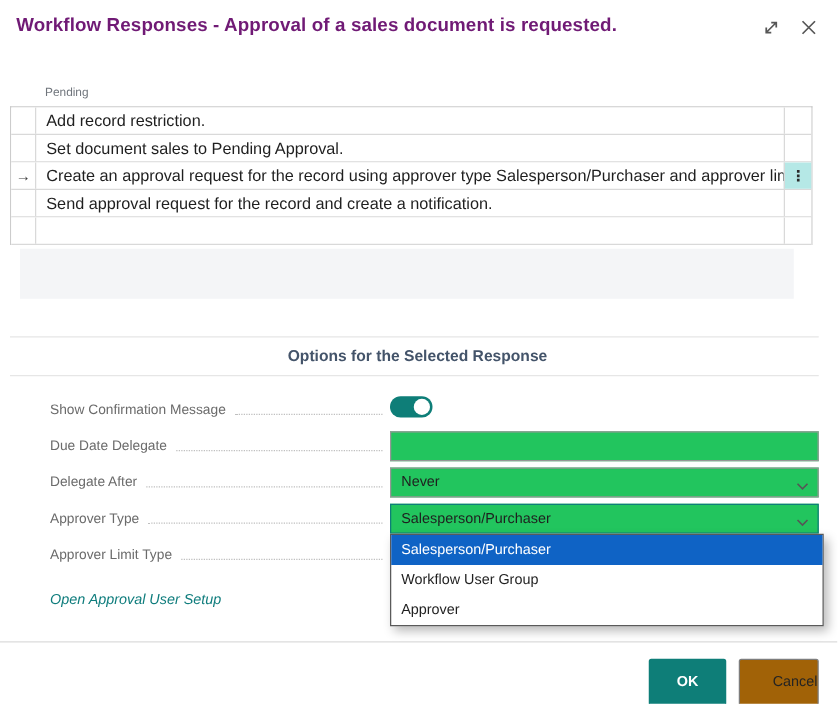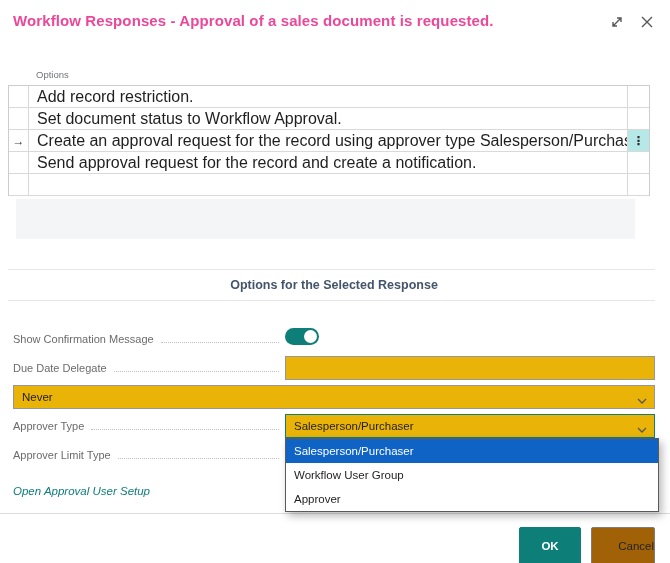--- a/index.html
+++ b/index.html
@@ -3,55 +3,55 @@
 <meta charset="utf-8">
 <style>
   * { margin:0; padding:0; box-sizing:border-box; }
   html,body { width:670px; height:563px; }
   body {
     font-family:"Liberation Sans","DejaVu Sans",sans-serif;
     background:#ffffff; color:#1f1f1f; position:relative; overflow:hidden;
   }
   
   .titlebar { padding:12px 15px 0 13px; display:flex; align-items:flex-start; }
-  .title { font-size:15px; font-weight:700; color:#ec4899; letter-spacing:.1px; flex:1; }
+  .title { font-size:15px; font-weight:700; color:#701a75; letter-spacing:.1px; flex:1; }
   .win-controls { display:flex; gap:14px; padding-top:2px; }
   .win-btn { width:16px; height:16px; display:flex; align-items:center; justify-content:center; cursor:pointer; }
   .win-btn svg { stroke:#575757; stroke-width:1.4; fill:none; }
   
   .tbl-wrap { margin:39px 20px 0 8px; }
   .tbl-header { margin-left:28px; font-size:9.5px; color:#70757c; margin-bottom:5px; }
   .grid { border:1px solid #cccccc; border-bottom:none; }
   .grid-row { display:flex; height:22px; border-bottom:1px solid #d9d9d9; background:#fff; }
   .cell-sel { width:20px; border-right:1px solid #d9d9d9; display:flex; align-items:center; justify-content:center;
               font-size:12px; color:#3c3c3c; flex:none; }
-  .cell-txt { flex:1; padding:0 8px; font-size:16px; line-height:21px; color:#1f1f1f;
+  .cell-txt { flex:1; padding:0 8px; font-size:13px; line-height:21px; color:#1f1f1f;
               white-space:nowrap; overflow:hidden; }
   .cell-menu { width:22px; border-left:1px solid #d9d9d9; display:flex; align-items:center; justify-content:center; flex:none; }
   .grid-row.selected .cell-menu { background:#b5e8e6; cursor:pointer; }
   .dots { font-size:12px; font-weight:700; color:#2b2b2b; line-height:1; display:none; }
   .grid-row.selected .dots { display:block; }
   .gray-panel { margin:3px 15px 0 8px; height:40px; background:#f4f5f7; }
   
   .divider { border-top:1px solid #e6e6e6; margin:0 15px 0 8px; }
   .div1 { margin-top:30px; }
   .sec-heading { font-size:12.5px; font-weight:700; color:#44546a; margin:8px 15px 8px 13px;text-align:center; }
   
-  .fields { margin-top:26px; }
+  .fields { margin-top:15px;padding-left:27px; }
   .field-row { display:flex; align-items:center; height:24px; margin:0 15px 5px 13px; position:relative; }
   .lblwrap { width:272px; flex:none; display:flex; align-items:center; }
   .lbl { font-size:11px; color:#6b6b6b; white-space:nowrap; }
   .leader { flex:1; border-bottom:1px dotted #bfbfbf; margin:6px 6px 0 7px; height:1px; }
   .ctrl { flex:1; position:relative; height:24px; }
   
   .toggle { width:34px; height:17px; border-radius:9px; background:#0e7e78; position:relative; cursor:pointer; margin-top:1px; }
   .knob { position:absolute; top:2px; right:2.5px; width:13px; height:13px; border-radius:50%; background:#ffffff; }
   
   .inp, .selbox {
-    width:100%; height:24px; border:1px solid #979797; background:#eab308;
+    width:100%; height:24px; border:1px solid #979797; background:#22c55e;
     font-family:inherit; font-size:11.5px; color:#1f1f1f; padding:0 24px 0 8px; outline:none;
   }
   .inp { padding-right:8px; }
   .selbox { display:flex; align-items:center; cursor:pointer; }
   .selbox.open { border:1px solid #0e7e78; }
   .chev { position:absolute; right:8px; top:9px; }
   .chev svg { stroke:#565656; stroke-width:1.3; fill:none; }
   
   .dd-list {
     position:absolute; top:24px; left:0; width:calc(100% + 4px); background:#fff;
@@ -83,32 +83,32 @@
     </div>
     <div class="win-btn">
       <svg width="14" height="14" viewBox="0 0 14 14">
         <path d="M2 2 L12 12 M12 2 L2 12"></path>
       </svg>
     </div>
   </div>
 </div>
 
 <div class="tbl-wrap">
-  <div class="tbl-header">Options</div>
+  <div class="tbl-header">Pending</div>
   <div class="grid">
 
     <div class="grid-row">
       <div class="cell-sel"></div>
       <div class="cell-txt">Add record restriction.</div>
       <div class="cell-menu"></div>
     </div>
 
     <div class="grid-row">
       <div class="cell-sel"></div>
-      <div class="cell-txt">Set document status to Workflow Approval.</div>
+      <div class="cell-txt">Set document sales to Pending Approval.</div>
       <div class="cell-menu"></div>
     </div>
 
     <div class="grid-row selected">
       <div class="cell-sel">→</div>
       <div class="cell-txt">Create an approval request for the record using approver type Salesperson/Purchaser and approver limit type Approver ...</div>
       <div class="cell-menu">
           <span class="dots">⋮</span>
         </div>
     </div>
@@ -151,20 +151,24 @@
     <div class="lblwrap">
       <span class="lbl">Due Date Delegate</span>
       <span class="leader"></span>
     </div>
     <div class="ctrl">
       <input class="inp" type="text" value="" style="">
     </div>
   </div>
 
   <div class="field-row">
+    <div class="lblwrap">
+      <span class="lbl">Delegate After</span>
+      <span class="leader"></span>
+    </div>
     <div class="ctrl">
       <div class="selbox">
         <span>Never</span>
         <span class="chev">
           <svg width="10" height="6" viewBox="0 0 10 6">
               <path d="M1 1 L5 5 L9 1"></path>
             </svg>
         </span>
       </div>
     </div>

